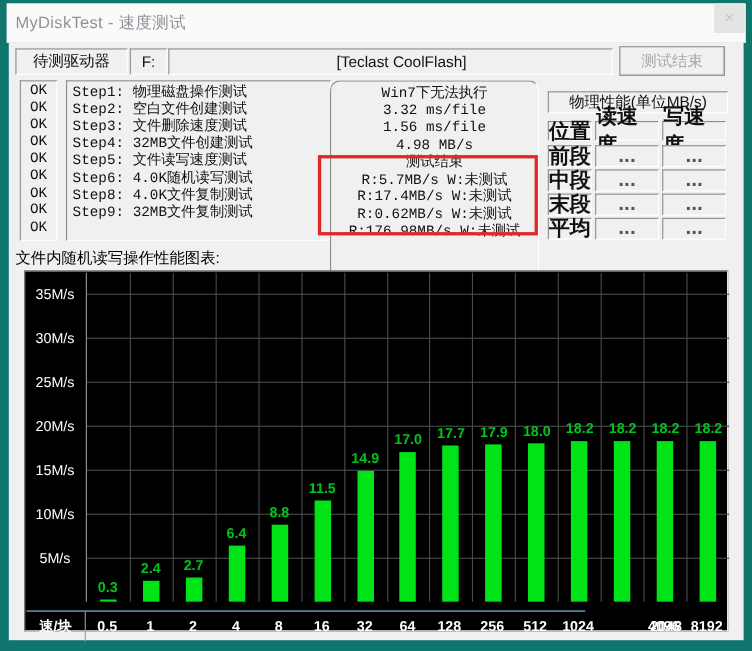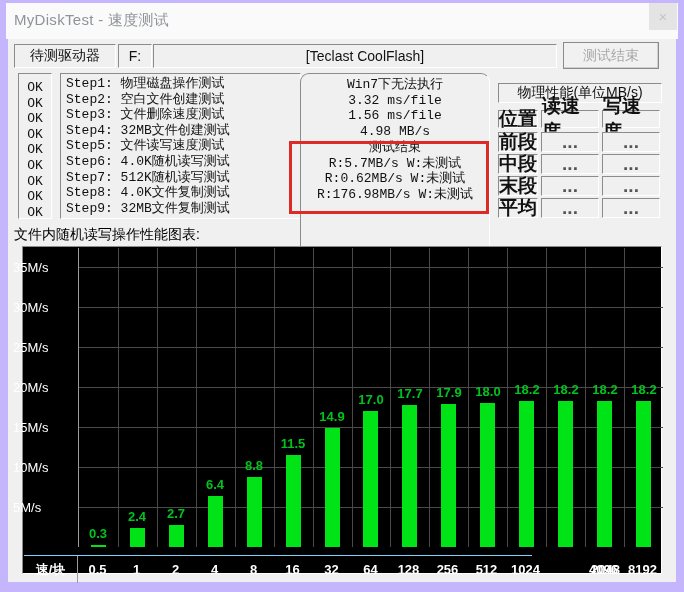--- a/index.html
+++ b/index.html
@@ -1,41 +1,41 @@
 <!DOCTYPE html>
 <html><head>
 <meta charset="utf-8">
 <style>
   html,body{margin:0;padding:0;}
   body{font-family:"Liberation Sans","DejaVu Sans",sans-serif;background:#444;}
-  .window{position:relative;width:684px;height:592px;background:#c4b5fd;overflow:hidden;}
+  .window{position:relative;width:684px;height:592px;background:#0f766e;overflow:hidden;}
   .titlebar{position:absolute;left:6px;top:3px;width:672px;height:36px;background:#fafafa;}
   .title-text{position:absolute;left:8px;top:8px;font-size:15px;color:#8f9398;letter-spacing:.3px;}
   .close-btn{position:absolute;right:1px;top:0;width:28px;height:27px;background:#e4e4e4;
              color:#c2c6cb;font-size:15px;text-align:center;line-height:27px;cursor:default;}
   .client{position:absolute;left:8px;top:39px;width:668px;height:543px;background:#f0f0f0;}
   .sunken{background:#f0f0f0;border:1px solid;border-color:#8c8c8c #ffffff #ffffff #8c8c8c;box-sizing:border-box;}
   .abs{position:absolute;box-sizing:border-box;}
   .disp-box{display:flex;align-items:center;justify-content:center;font-size:14px;color:#111;}
   .btn{background:#f1f1f1;border:1px solid #8a8a8a;box-shadow:inset -1px -1px 0 #cfcfcf;
        color:#a8a8a8;font-size:14px;display:flex;align-items:center;justify-content:center;}
   .mono{font-family:"Liberation Mono","DejaVu Sans Mono","DejaVu Sans",monospace;}
-  .ok-box{padding-top:6px;text-align:center;font-size:13px;line-height:15.6px;color:#111;}
+  .ok-box{padding-top:0;text-align:center;font-size:13px;line-height:15.6px;color:#111;}
   .steps-box{padding:2px 0 0 5px;font-size:13px;line-height:15.6px;color:#111;white-space:nowrap;overflow:hidden;}
   .mid-box{padding-top:3px;text-align:center;font-size:13px;line-height:15.7px;color:#111;white-space:nowrap;overflow:hidden;}
   .red-rect{border:3px solid #dd2a26;background:transparent;z-index:5;}
   .phys-title{font-size:14px;color:#111;}
   .ptable{position:absolute;}
   .pcell{position:absolute;box-sizing:border-box;display:flex;align-items:center;justify-content:center;
          font-size:19px;color:#111;background:#f0f0f0;border:1px solid;border-color:#8c8c8c #fff #fff #8c8c8c;font-weight:bold;}
   .chart-title{font-size:14px;color:#000;}
   .chart-box{background:#000;border:1px solid;border-color:#8c8c8c #ffffff #ffffff #8c8c8c;}
   .chart-inner{position:absolute;left:1px;top:1px;width:638px;height:326px;}
   .ycol{position:absolute;left:0;top:0;width:54px;height:299px;}
-  .ytick{position:absolute;right:19px;width:46px;text-align:left;font-size:13px;color:#fff;}
+  .ytick{position:absolute;right:5px;width:46px;text-align:center;font-size:13px;color:#fff;}
   .plot{position:absolute;left:54px;top:0;width:584px;height:299px;border-left:1px solid #9c9c9c;}
   .hgrid{position:absolute;left:0;width:584px;height:1px;background:#4a4a4a;}
   .vgrid{position:absolute;top:0;width:1px;height:299px;background:#4a4a4a;}
   .bar{position:absolute;width:15px;background:#00e316;}
   .bar-label{position:absolute;width:44px;text-align:center;font-size:13px;font-weight:bold;color:#00c31e;}
   .xrow{position:absolute;left:0;top:307px;width:508px;height:27px;border-top:1px solid #7dd3fc;}
   .xcorner{position:absolute;left:0;top:0;width:54px;height:27px;color:#fff;font-size:13px;font-weight:bold;
            display:flex;align-items:center;justify-content:center;border-right:1px solid #9c9c9c;box-sizing:border-box;}
   .xtick{position:absolute;top:0;height:27px;color:#fff;font-size:13px;font-weight:bold;
          display:flex;align-items:center;justify-content:center;}
@@ -68,31 +68,31 @@
         <div>OK</div>
         <div>OK</div>
       </div>
     <div class="abs sunken mono steps-box" style="left:52px;top:34px;width:241px;height:146px;">
         <div>Step1: 物理磁盘操作测试</div>
         <div>Step2: 空白文件创建测试</div>
         <div>Step3: 文件删除速度测试</div>
         <div>Step4: 32MB文件创建测试</div>
         <div>Step5: 文件读写速度测试</div>
         <div>Step6: 4.0K随机读写测试</div>
-        <div>Step7: 512K随机读写测试</div>
         <div>Step8: 4.0K文件复制测试</div>
         <div>Step9: 32MB文件复制测试</div>
       </div>
     <div class="abs sunken mono mid-box" style="left:292px;top:34px;width:190px;height:182px;border-radius:9px;">
         <div>Win7下无法执行</div>
         <div>3.32 ms/file</div>
         <div>1.56 ms/file</div>
         <div>4.98 MB/s</div>
         <div>测试结束</div>
         <div>R:5.7MB/s W:未测试</div>
+        <div>R:17.4MB/s W:未测试</div>
         <div>R:0.62MB/s W:未测试</div>
         <div>R:176.98MB/s W:未测试</div>
       </div>
     <div class="abs red-rect" style="left:281px;top:102px;width:200px;height:73px;"></div>
 
     <div class="abs sunken disp-box phys-title" style="left:490px;top:44px;width:164px;height:20px;">物理性能(单位MB/s)</div>
     <div class="abs ptable" style="left:490px;top:71px;width:164px;height:110px;">
         <div class="pcell" style="left: 0px; top: 0px; width: 40px; height: 18px;">位置</div>
         <div class="pcell" style="left: 43px; top: 0px; width: 58px; height: 18px;">读速度</div>
         <div class="pcell" style="left: 104px; top: 0px; width: 58px; height: 18px;">写速度</div>

